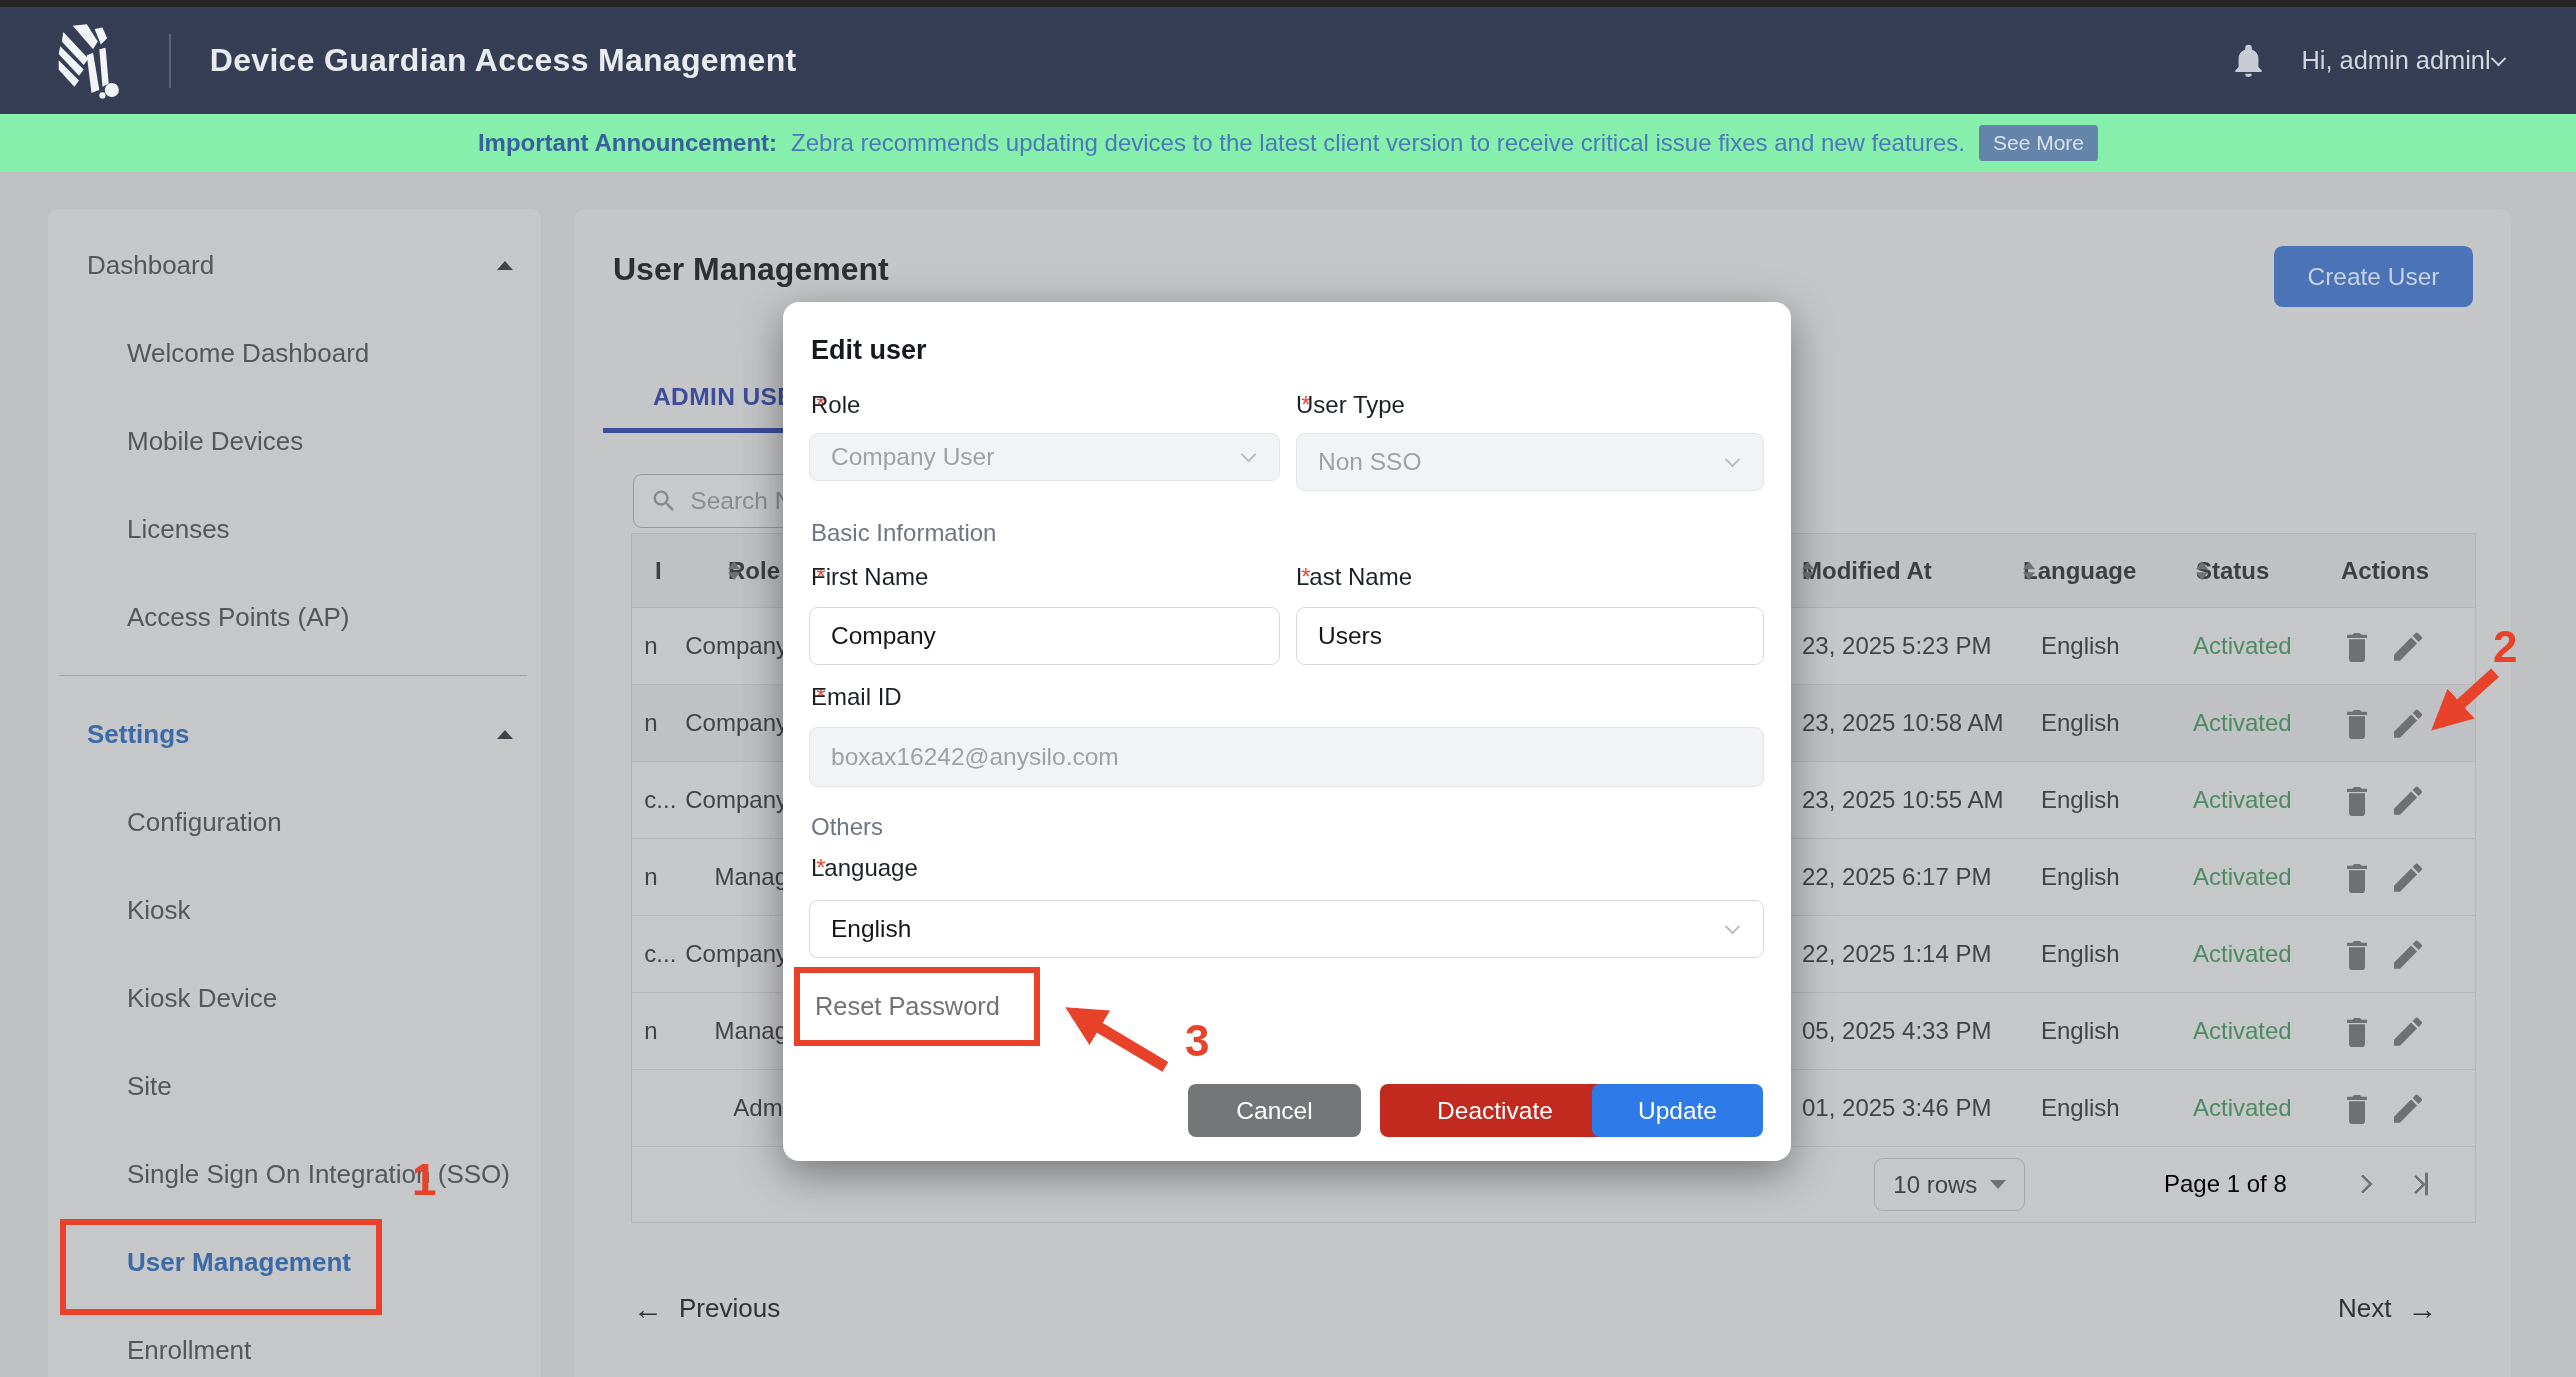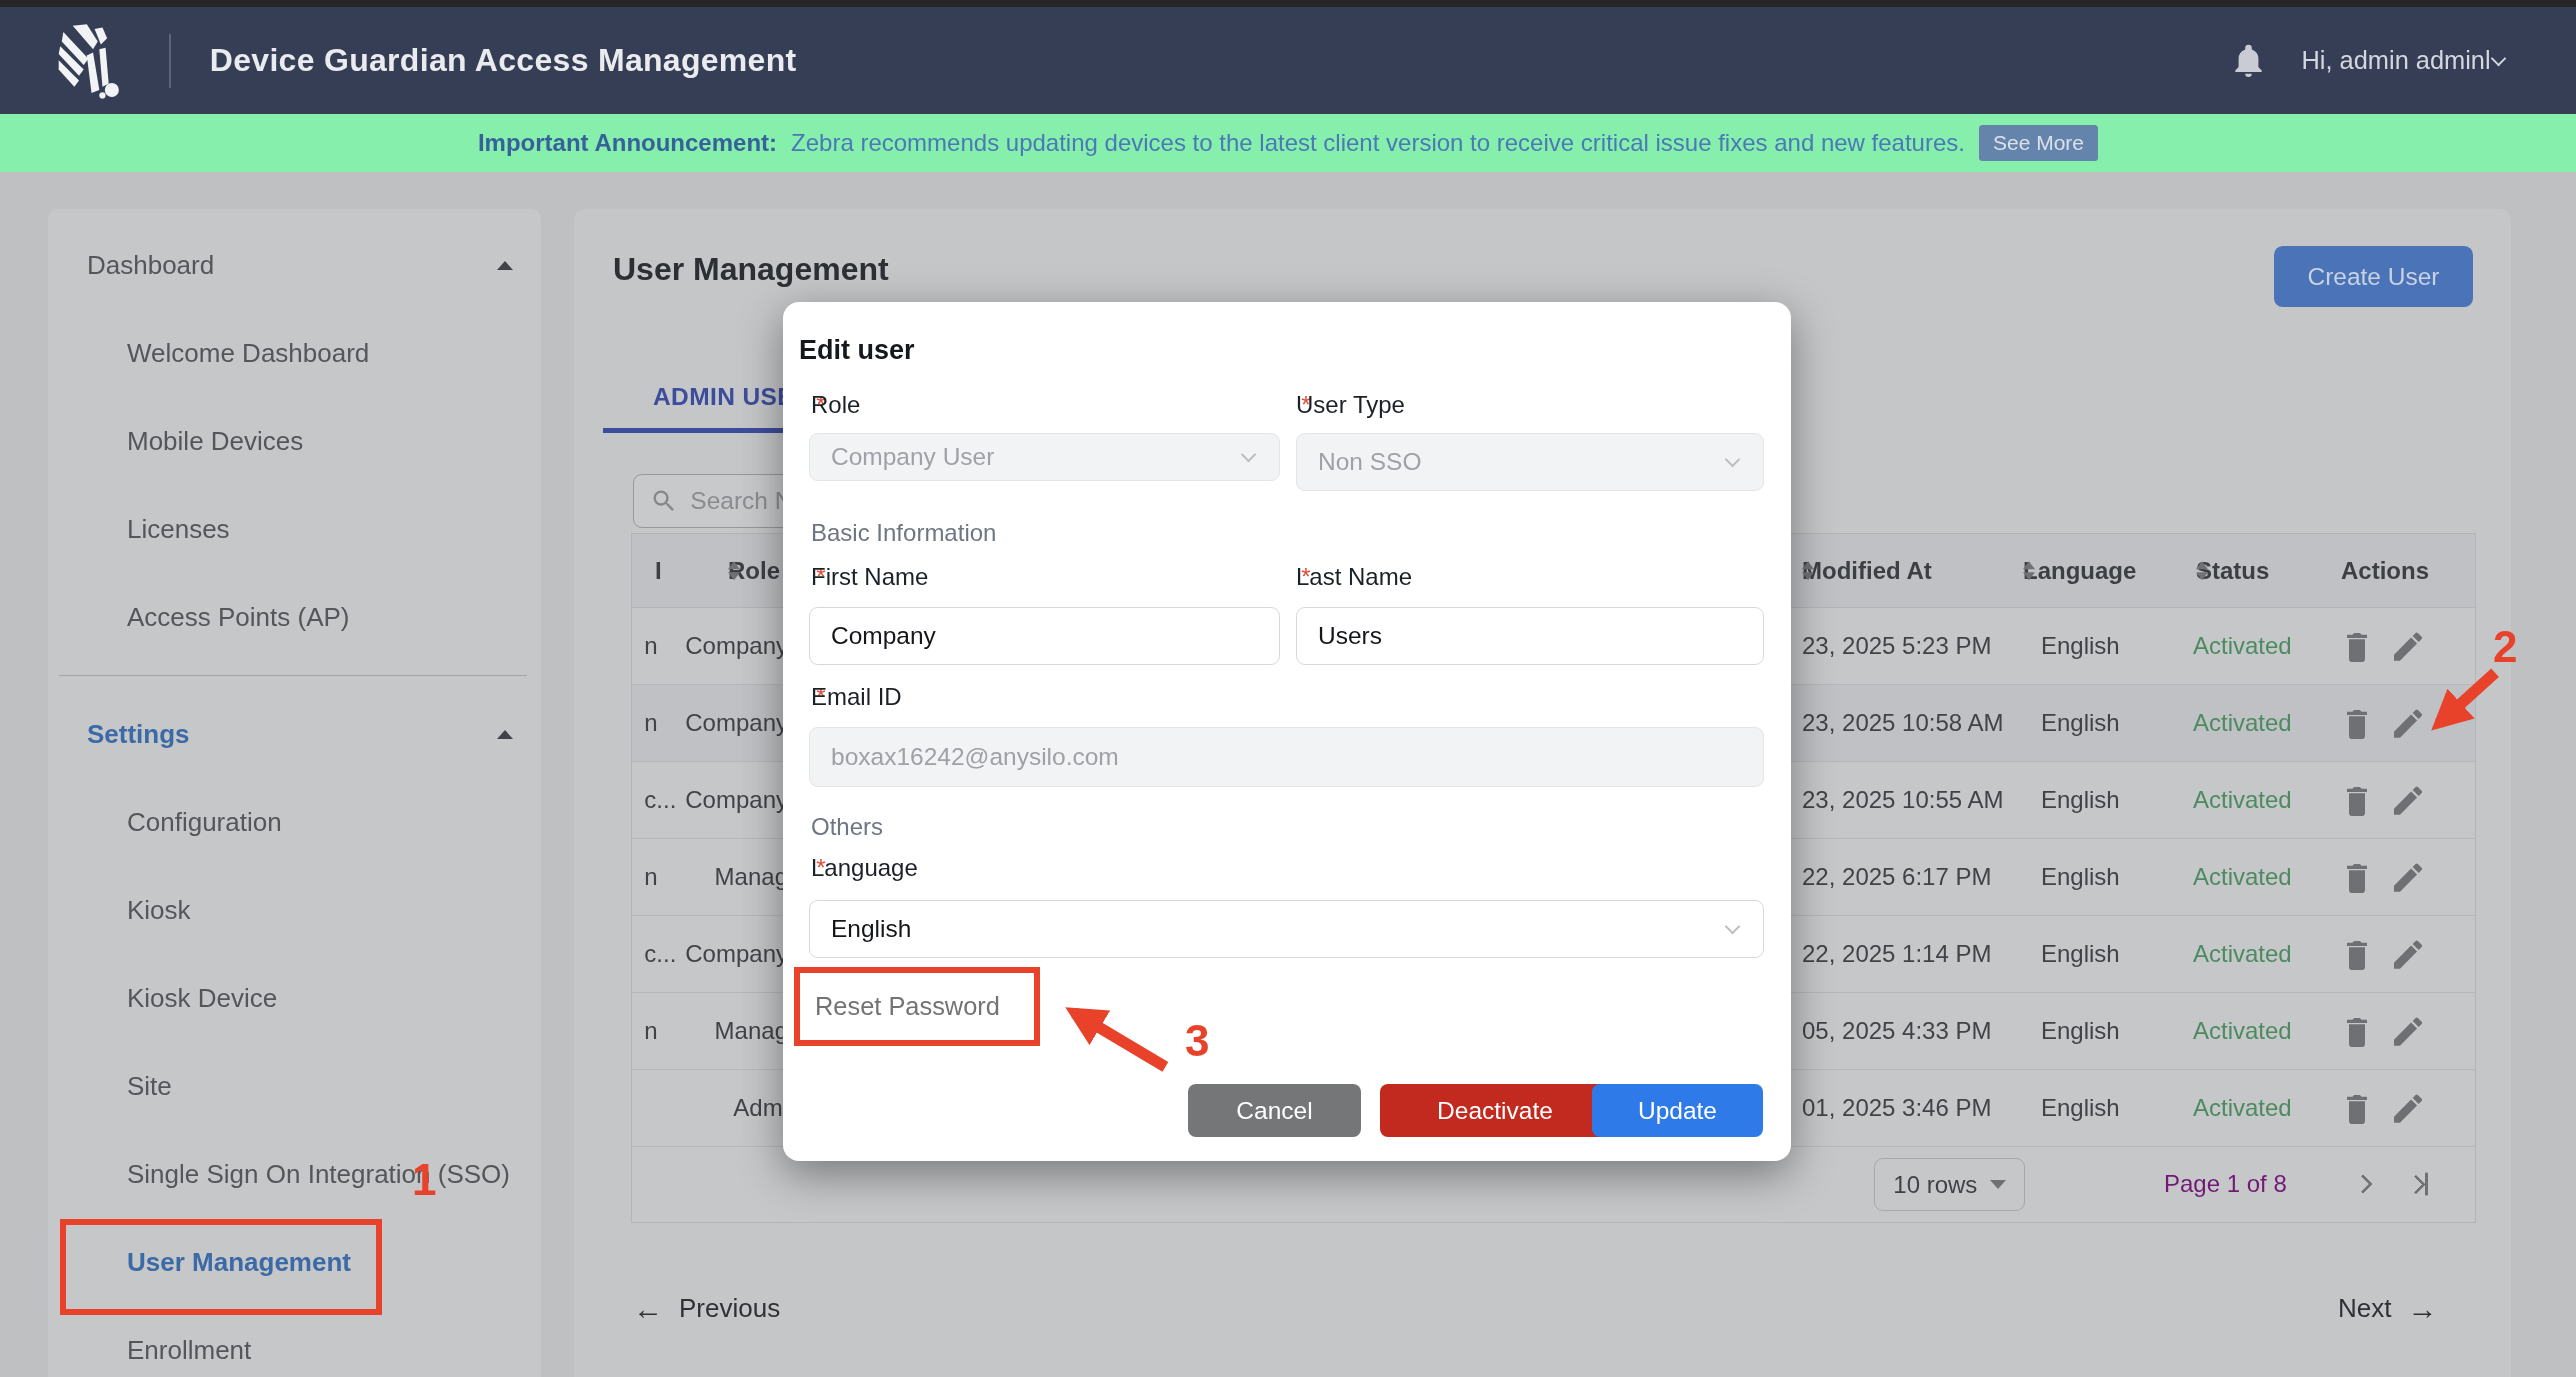--- a/index.html
+++ b/index.html
@@ -78,39 +78,39 @@
   .c-trash { left:1709px; cursor:pointer; }
   .c-pencil { left:1758px; cursor:pointer; }
   .c-trash svg, .c-pencil svg { width:32px; height:35px; display:block; }
 
   .tfoot { position:relative; height:74px; }
   .rows-btn { position:absolute; left:1242px; top:11.4px; width:151px; height:53px; border:1.8px solid #a7a8ab;
               border-radius:8.8px; background:transparent; font-size:24px; color:#3f4246; font-family:inherit;
               display:flex; align-items:center; justify-content:center; gap:12.3px; cursor:pointer; }
   .caret-dn { width:0; height:0; border-left:8px solid transparent; border-right:8px solid transparent;
               border-top:9.6px solid #6f7174; }
-  .page-label { position:absolute; left:1532px; top:50%; transform:translateY(-50%); font-size:24px; color:#701a75; }
+  .page-label { position:absolute; left:1532px; top:50%; transform:translateY(-50%); font-size:24px; color:#000000; }
   .pg-next, .pg-last { position:absolute; top:50%; transform:translateY(-50%); cursor:pointer;
                        display:flex; align-items:center; }
   .pg-next { left:1724px; } .pg-last { left:1777px; }
   .chev-r { display:inline-block; width:14px; height:14px; border-right:3.5px solid #6f7174;
             border-bottom:3.5px solid #6f7174; transform:rotate(-45deg); border-radius:0.9px; }
   .pg-bar { display:inline-block; width:3.5px; height:23px; background:#6f7174; margin-left:1.8px; border-radius:0.9px; }
 
   .prev-nav { position:absolute; left:633px; top:1293px; display:flex; align-items:center; gap:16px;
               font-size:26px; color:#2e3135; cursor:pointer; }
   .next-nav { position:absolute; left:2338px; top:1293px; display:flex; align-items:center; gap:16px;
               font-size:26px; color:#2e3135; cursor:pointer; }
   .arrow-glyph { font-size:30px; line-height:1; }
 
   
   .modal { position:absolute; left:783px; top:302px; width:1008px; height:859px; background:#ffffff;
            border-radius:16px; box-shadow:0 12.3px 44px rgba(0,0,0,0.40); z-index:50; }
   .modal * { position:absolute; }
-  .m-title { left:16px; top:33px; font-size:27px; font-weight:bold; color:#15181c; }
+  .m-title { left:28px; top:33px; font-size:27px; font-weight:bold; color:#15181c; }
   .m-label { font-size:24px; color:#1c2128; white-space:nowrap; }
   .m-label .ast { position:static; color:#e04a35; margin-left:5.3px; }
   .m-section { font-size:24px; color:#6e7681; }
   .m-field { border-radius:8.8px; font-size:24.5px; display:flex; align-items:center;
              padding:0 21px; font-family:inherit; }
   .m-field.disabled { background:#f2f3f4; border:1.8px solid #e3e4e6; color:#9ea1a7; }
   .m-field.enabled { background:#fff; border:1.8px solid #d6d8db; color:#141619; }
   .m-field .val { position:static; flex:1; white-space:nowrap; overflow:hidden; }
   .m-field .chev { position:static; flex:none; color:#b9bbc0; margin-right:5.3px; }
   .reset-link { left:32px; top:690px; font-size:25.4px; color:#737373; cursor:pointer; }

